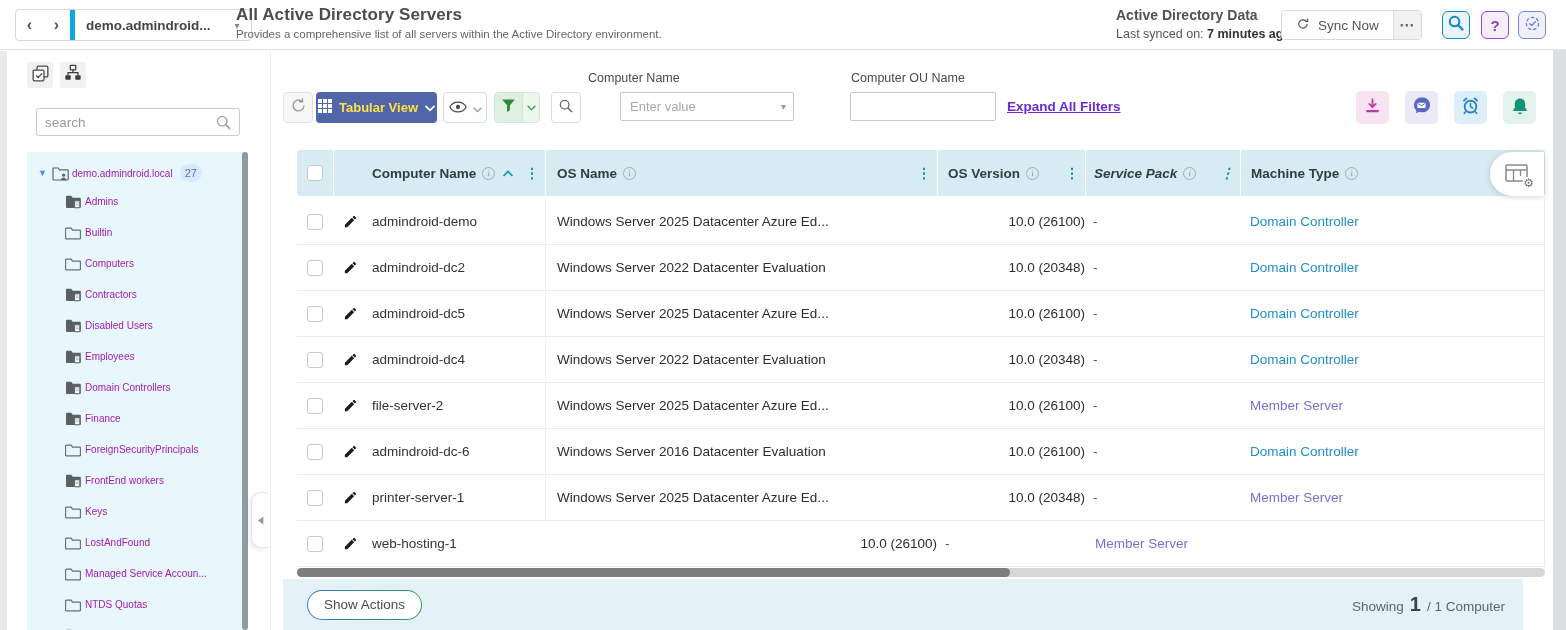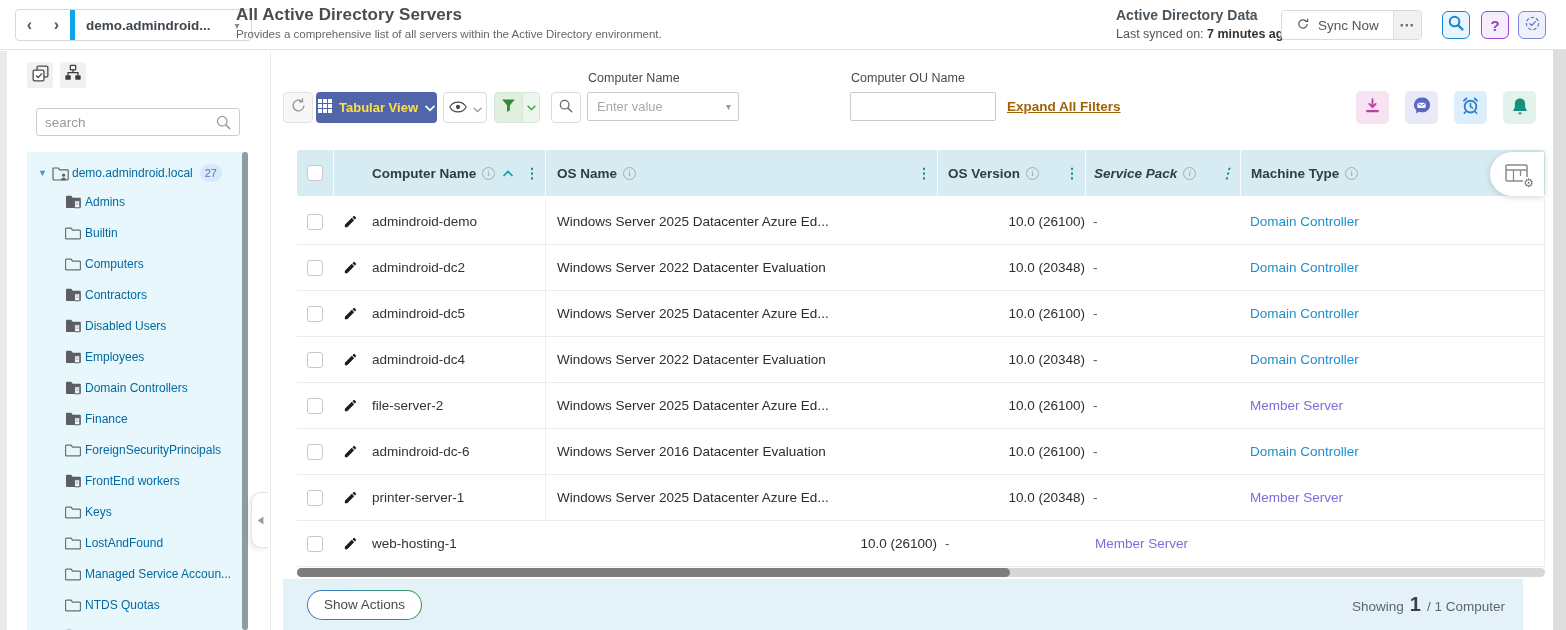--- a/index.html
+++ b/index.html
@@ -34,43 +34,43 @@
   .side-btn { position:absolute; top:62px; width:26px; height:26px; background:#f1f1f1; border-radius:3px; display:flex; align-items:center; justify-content:center; cursor:pointer; }
   .side-btn.b1 { left:27px; } .side-btn.b2 { left:60px; }
   .side-search { position:absolute; left:36px; top:108px; width:204px; height:28px; border:1px solid #ccc; border-radius:3px; background:#fff; display:flex; align-items:center; }
   .side-search input { border:0; outline:0; flex:1; min-width:0; padding:0 8px; font-size:13.5px; color:#333; font-family:inherit; background:transparent; }
   .side-search input::placeholder { color:#9a9a9a; }
   .side-search .mag { margin-right:7px; display:flex; }
   .tree { position:absolute; left:27px; top:152px; width:221px; bottom:0; background:#e7f7fc; overflow:hidden; padding-top:8px; }
   .tree-root { display:flex; align-items:center; height:26px; padding-left:11px; cursor:pointer; }
   .tri { color:#4a90d9; font-size:9px; width:14px; }
   .ticon { display:flex; width:20px; flex:0 0 20px; }
-  .tlabel { font-size:12px; color:#0369a1; white-space:nowrap; }
+  .tlabel { font-size:10px; color:#a21caf; white-space:nowrap; }
   .badge { margin-left:7px; min-width:21px; height:18px; border-radius:9px; background:#d8e9fb; color:#4a7ab8; font-size:11px; display:flex; align-items:center; justify-content:center; padding:0 5px; }
   .tree-item { display:flex; align-items:center; height:31px; padding-left:38px; cursor:pointer; }
   .tree-scroll { position:absolute; left:242px; top:152px; width:6px; bottom:0; background:#8e9ba1; border-radius:3px; z-index:5; }
   .collapse-handle { position:absolute; left:251px; top:492px; width:17px; height:56px; background:#fff; border:1px solid #e4e4e4; border-right:none; border-radius:10px 0 0 10px; box-shadow:-2px 2px 5px rgba(0,0,0,.07); display:flex; align-items:center; justify-content:center; cursor:pointer; z-index:6; }
 
   
   .tb { position:absolute; height:31px; top:92px; border-radius:4px; display:flex; align-items:center; justify-content:center; cursor:pointer; }
   .refresh-btn { left:283px; width:30px; background:#f7f7f7; border:1px solid #e2e2e2; }
   .view-btn { left:316px; width:121px; background:#5066a8; color:#fde047; gap:7px; font-size:13px; font-weight:700; }
   .eye-btn { left:443px; width:44px; background:#fff; border:1px solid #dcdcdc; gap:6px; color:#9a9a9a; }
   .filter-btn { left:494px; width:46px; border:1px solid #d4e6d4; overflow:hidden; padding:0; }
   .f-main { flex:1; align-self:stretch; background:#e0efe0; display:flex; align-items:center; justify-content:center; }
   .f-car { width:17px; align-self:stretch; background:#ecf6ec; border-left:1px solid #d4e6d4; color:#3f9a45; display:flex; align-items:center; justify-content:center; }
   .searchtb-btn { left:551px; width:30px; background:#fff; border:1px solid #dcdcdc; }
   .f-label { position:absolute; top:71px; font-size:12.5px; color:#4a4a4a; }
   .f-label.l1 { left:588px; } .f-label.l2 { left:851px; }
   .f-input { position:absolute; top:92px; height:29px; border:1px solid #c9c9c9; border-radius:2px; background:#fff; display:flex; align-items:center; }
   .f-input input { border:0; outline:0; flex:1; min-width:0; padding:0 9px; font-size:13px; color:#333; font-family:inherit; background:transparent; }
   .f-input input::placeholder { color:#a9a9a9; }
   .f-input .car { color:#9a9a9a; font-size:10px; margin-right:7px; }
-  .fi1 { left:587px; width:152px;gap:40px; } .fi2 { left:850px; width:146px; }
-  .expand-link { position:absolute; left:1007px; top:99px; font-size:13.5px; font-weight:600; color:#a16207; text-decoration:underline; cursor:pointer; }
+  .fi1 { left:620px; width:174px;gap:40px; } .fi2 { left:850px; width:146px; }
+  .expand-link { position:absolute; left:1007px; top:99px; font-size:13.5px; font-weight:600; color:#6d28d9; text-decoration:underline; cursor:pointer; }
   .act-btn { position:absolute; top:91px; width:33px; height:33px; border-radius:5px; display:flex; align-items:center; justify-content:center; cursor:pointer; }
   .dl-btn { left:1356px; background:#f8e3f2; }
   .chat-btn { left:1405px; background:#e9e9f8; }
   .alarm-btn { left:1454px; background:#ddeffa; }
   .bell-btn { left:1503px; background:#e2f3ec; }
 
   
   .table { position:absolute; left:297px; top:150px; width:1248px; }
   .thead { display:grid; grid-template-columns:36px 212px 392px 148px 155px 305px; height:46px; background:#d7ecf2; border-radius:3px; font-size:13.5px; font-weight:700; color:#313d44; }
   .th { display:flex; align-items:center; height:100%; }

